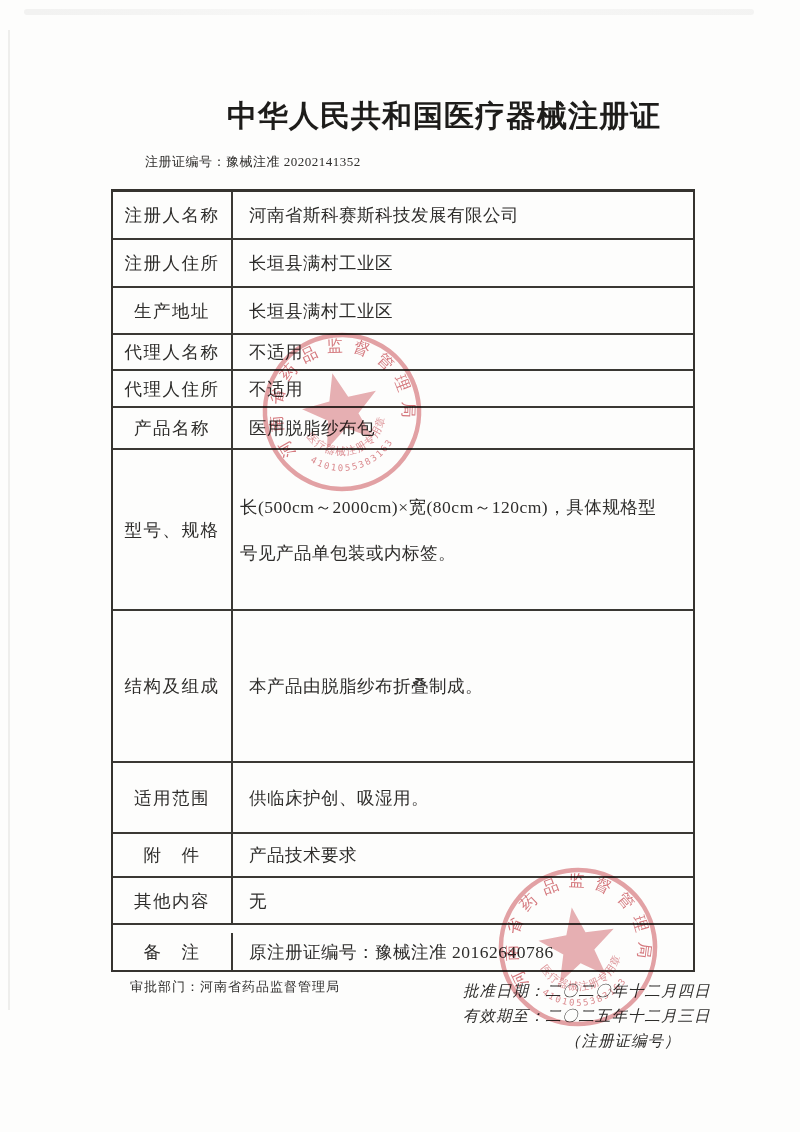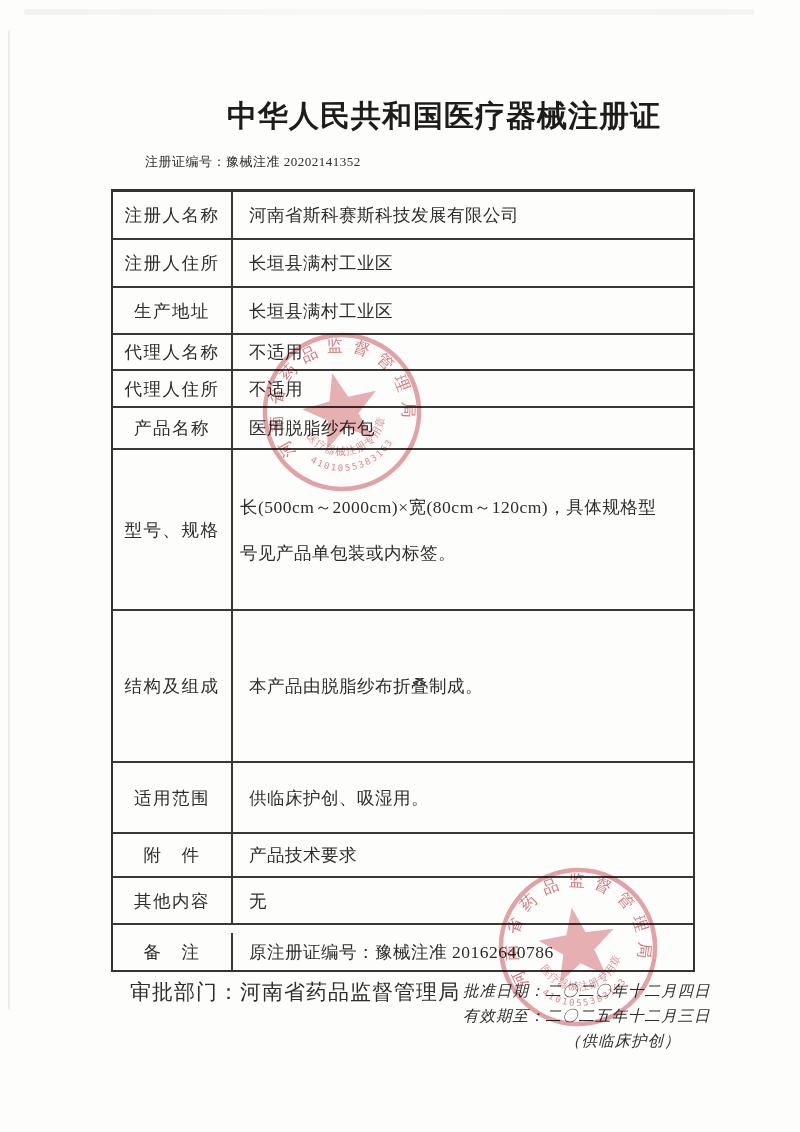--- a/index.html
+++ b/index.html
@@ -38,21 +38,21 @@
   .r4{height:37px}.r5{height:42px}.r6{height:161px}.r7{height:152px}
   .r8{height:71px}.r9{height:44px}.r10{height:47px}.r11{height:44px}
   .cell{box-sizing:border-box;display:flex;align-items:center;font-size:17.5px;}
   .label{
     width:120px;flex:0 0 120px;justify-content:center;text-align:center;
     border-right:2px solid #3a3834;letter-spacing:1.5px;padding:0 4px;
   }
   .value{flex:1 1 auto;padding:0 30px 0 16px;letter-spacing:.5px;}
   .r6 .value{line-height:46px;padding-left:7px;}
 
-  .footer-dept{position:absolute;left:130px;top:978px;font-size:21px;letter-spacing:1px;}
+  .footer-dept{position:absolute;left:130px;top:978px;font-size:13px;letter-spacing:1px;}
   .footer-dates{position:absolute;left:463px;top:978px;font-size:15.5px;letter-spacing:1px;line-height:25px;font-style:italic;}
   .seal-note{padding-left:102px;}
 
   .stamp{position:absolute;pointer-events:none;mix-blend-mode:multiply;opacity:.88;}
   .stamp-1{left:257px;top:327px;transform:rotate(-14deg);}
   .stamp-2{left:493px;top:862px;transform:rotate(-9deg);}
   .stamp .ring{fill:none;stroke:rgba(202,72,79,.58);stroke-width:4.6px;}
   .stamp .ring-text{fill:rgba(198,66,74,.82);font-size:16px;letter-spacing:9px;
     font-family:"Liberation Serif","DejaVu Serif",serif;}
   .stamp .inner-text{fill:rgba(198,66,74,.66);font-size:10.5px;letter-spacing:1px;
@@ -121,21 +121,21 @@
     <div class="row r11">
       <div class="cell label">备　注</div>
       <div class="cell value">原注册证编号：豫械注准 20162640786</div>
     </div>
   </div>
 
   <div class="footer-dept">审批部门：河南省药品监督管理局</div>
   <div class="footer-dates">
     <div>批准日期：二〇二〇年十二月四日</div>
     <div>有效期至：二〇二五年十二月三日</div>
-    <div class="seal-note">（供临床护创）</div>
+    <div class="seal-note">（注册证编号）</div>
   </div>
 
   <svg class="hidden-defs" aria-hidden="true">
     <defs>
       <path id="arcTop" d="M -52.8,30.5 A 61,61 0 1 1 52.8,30.5"></path>
       <path id="arcMid" d="M -40.4,14.7 A 43,43 0 0 0 40.4,14.7"></path>
       <path id="arcBot" d="M -55.4,20.2 A 59,59 0 0 0 55.4,20.2"></path>
     </defs>
   </svg>
 

